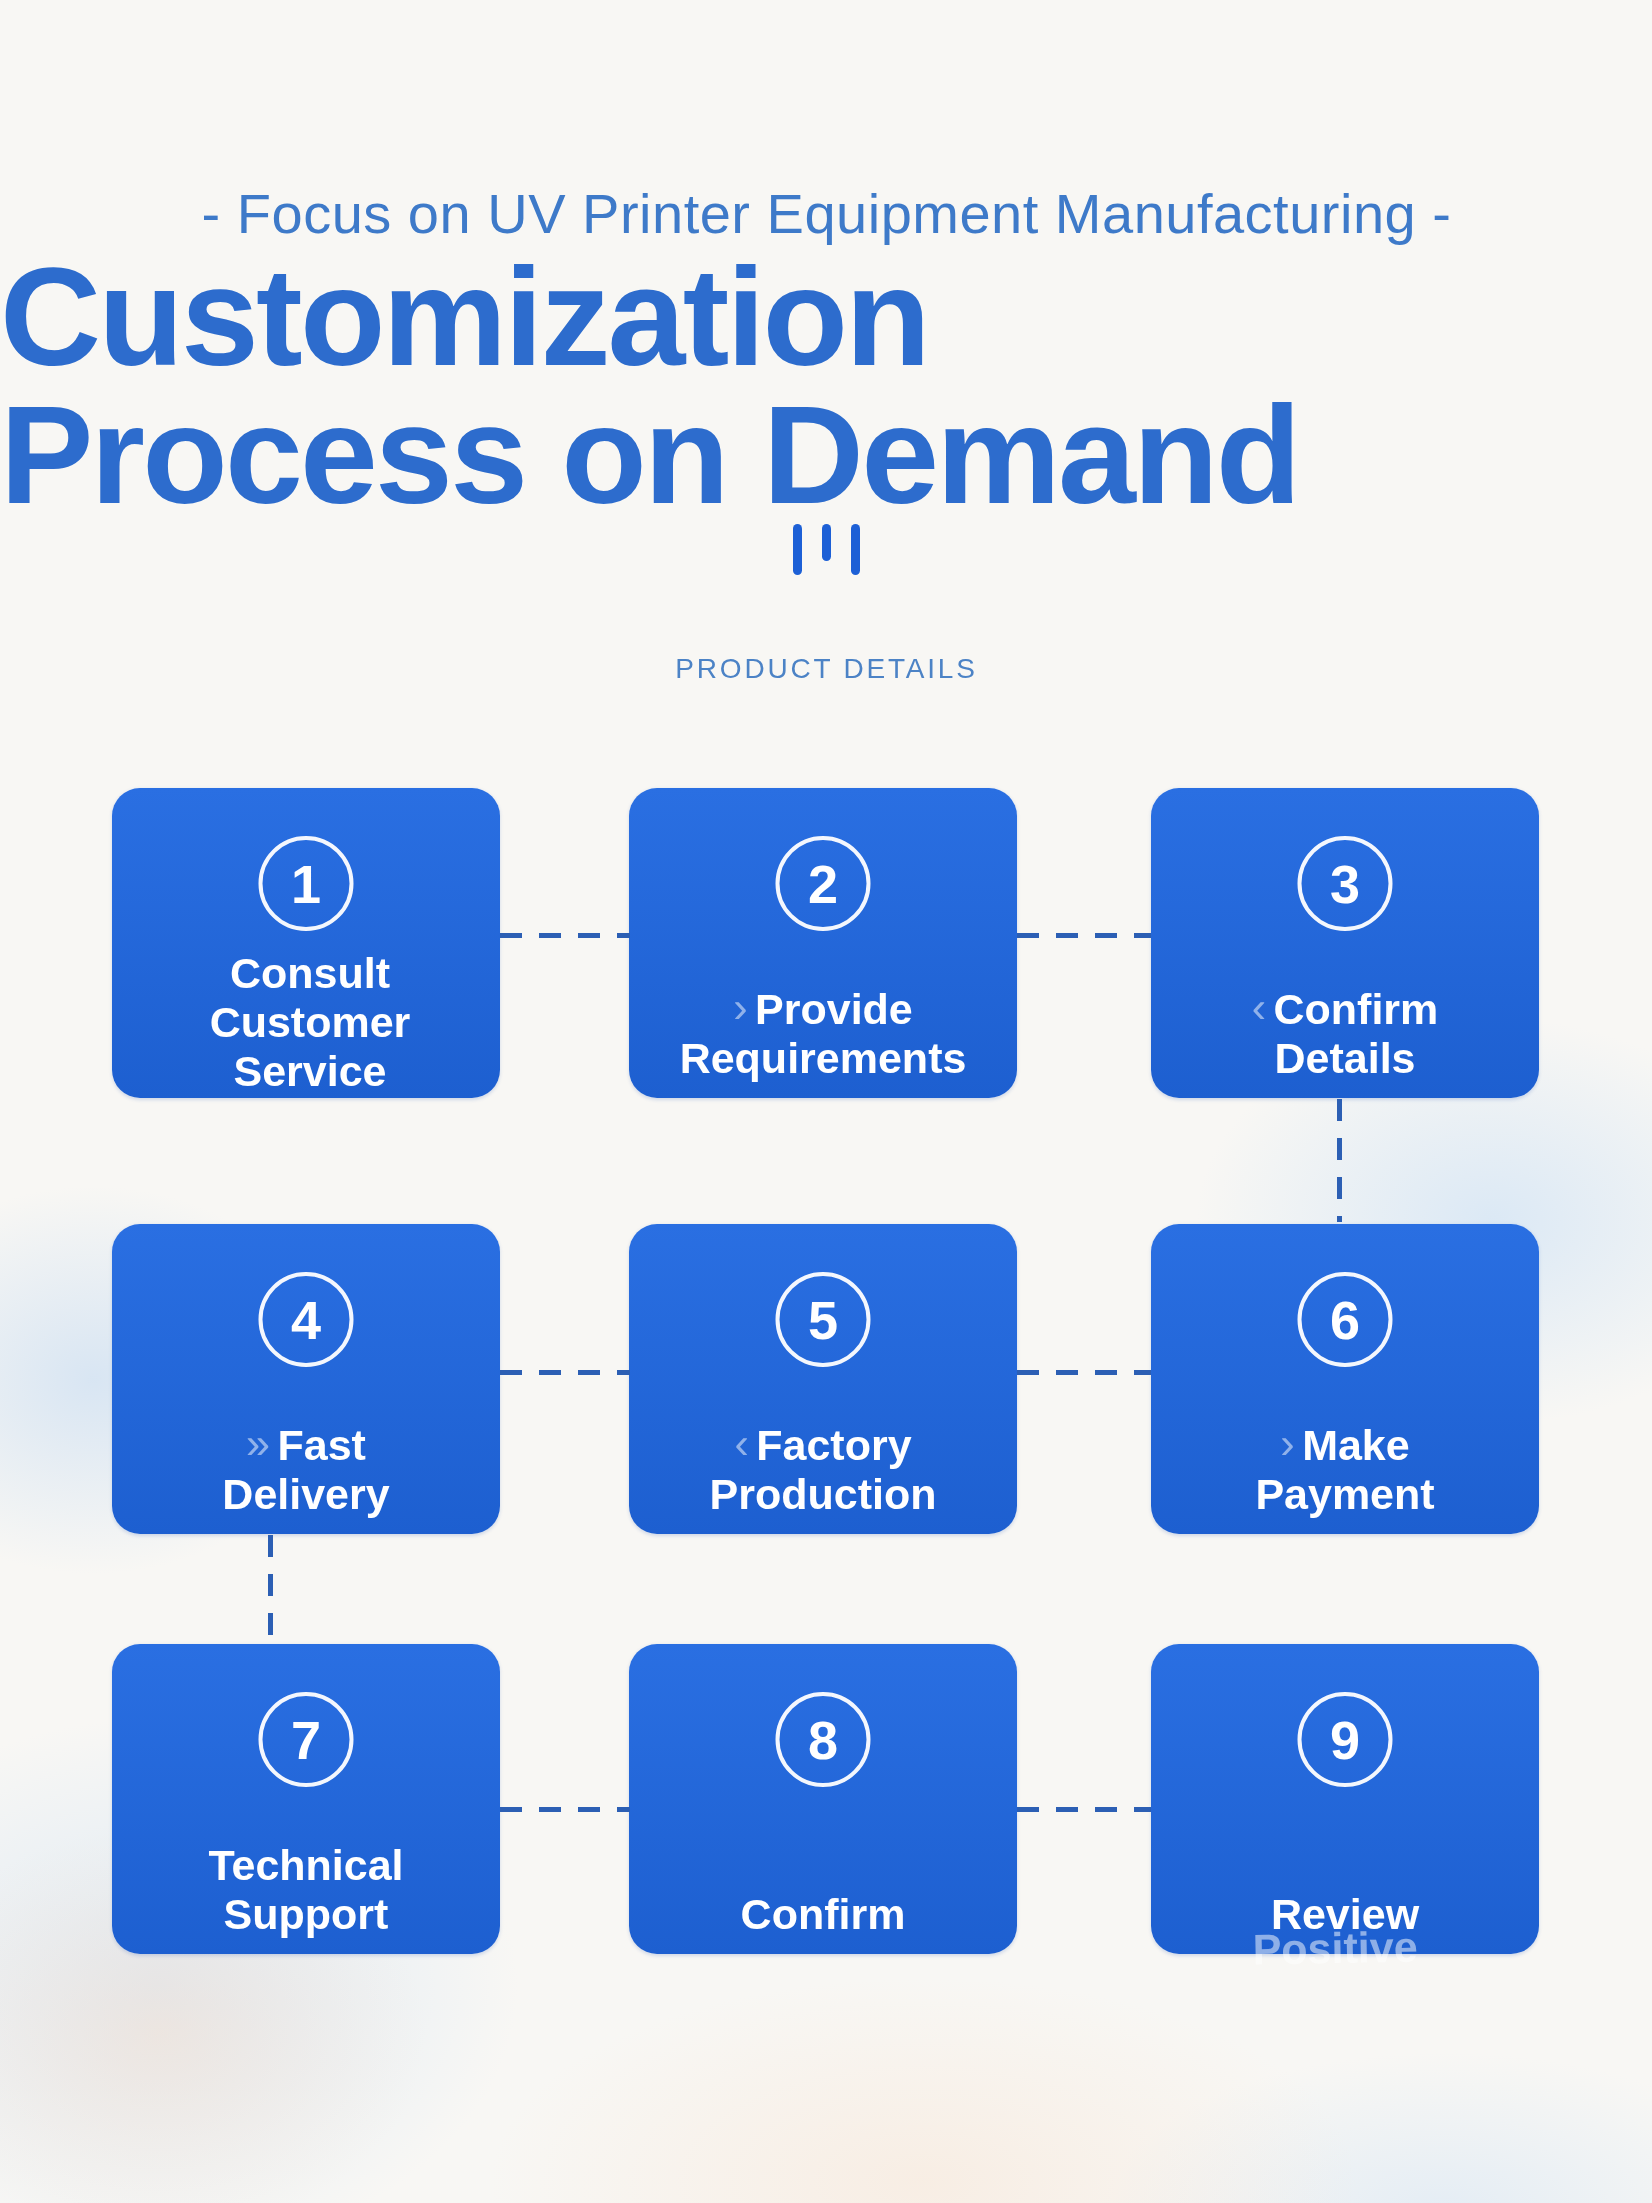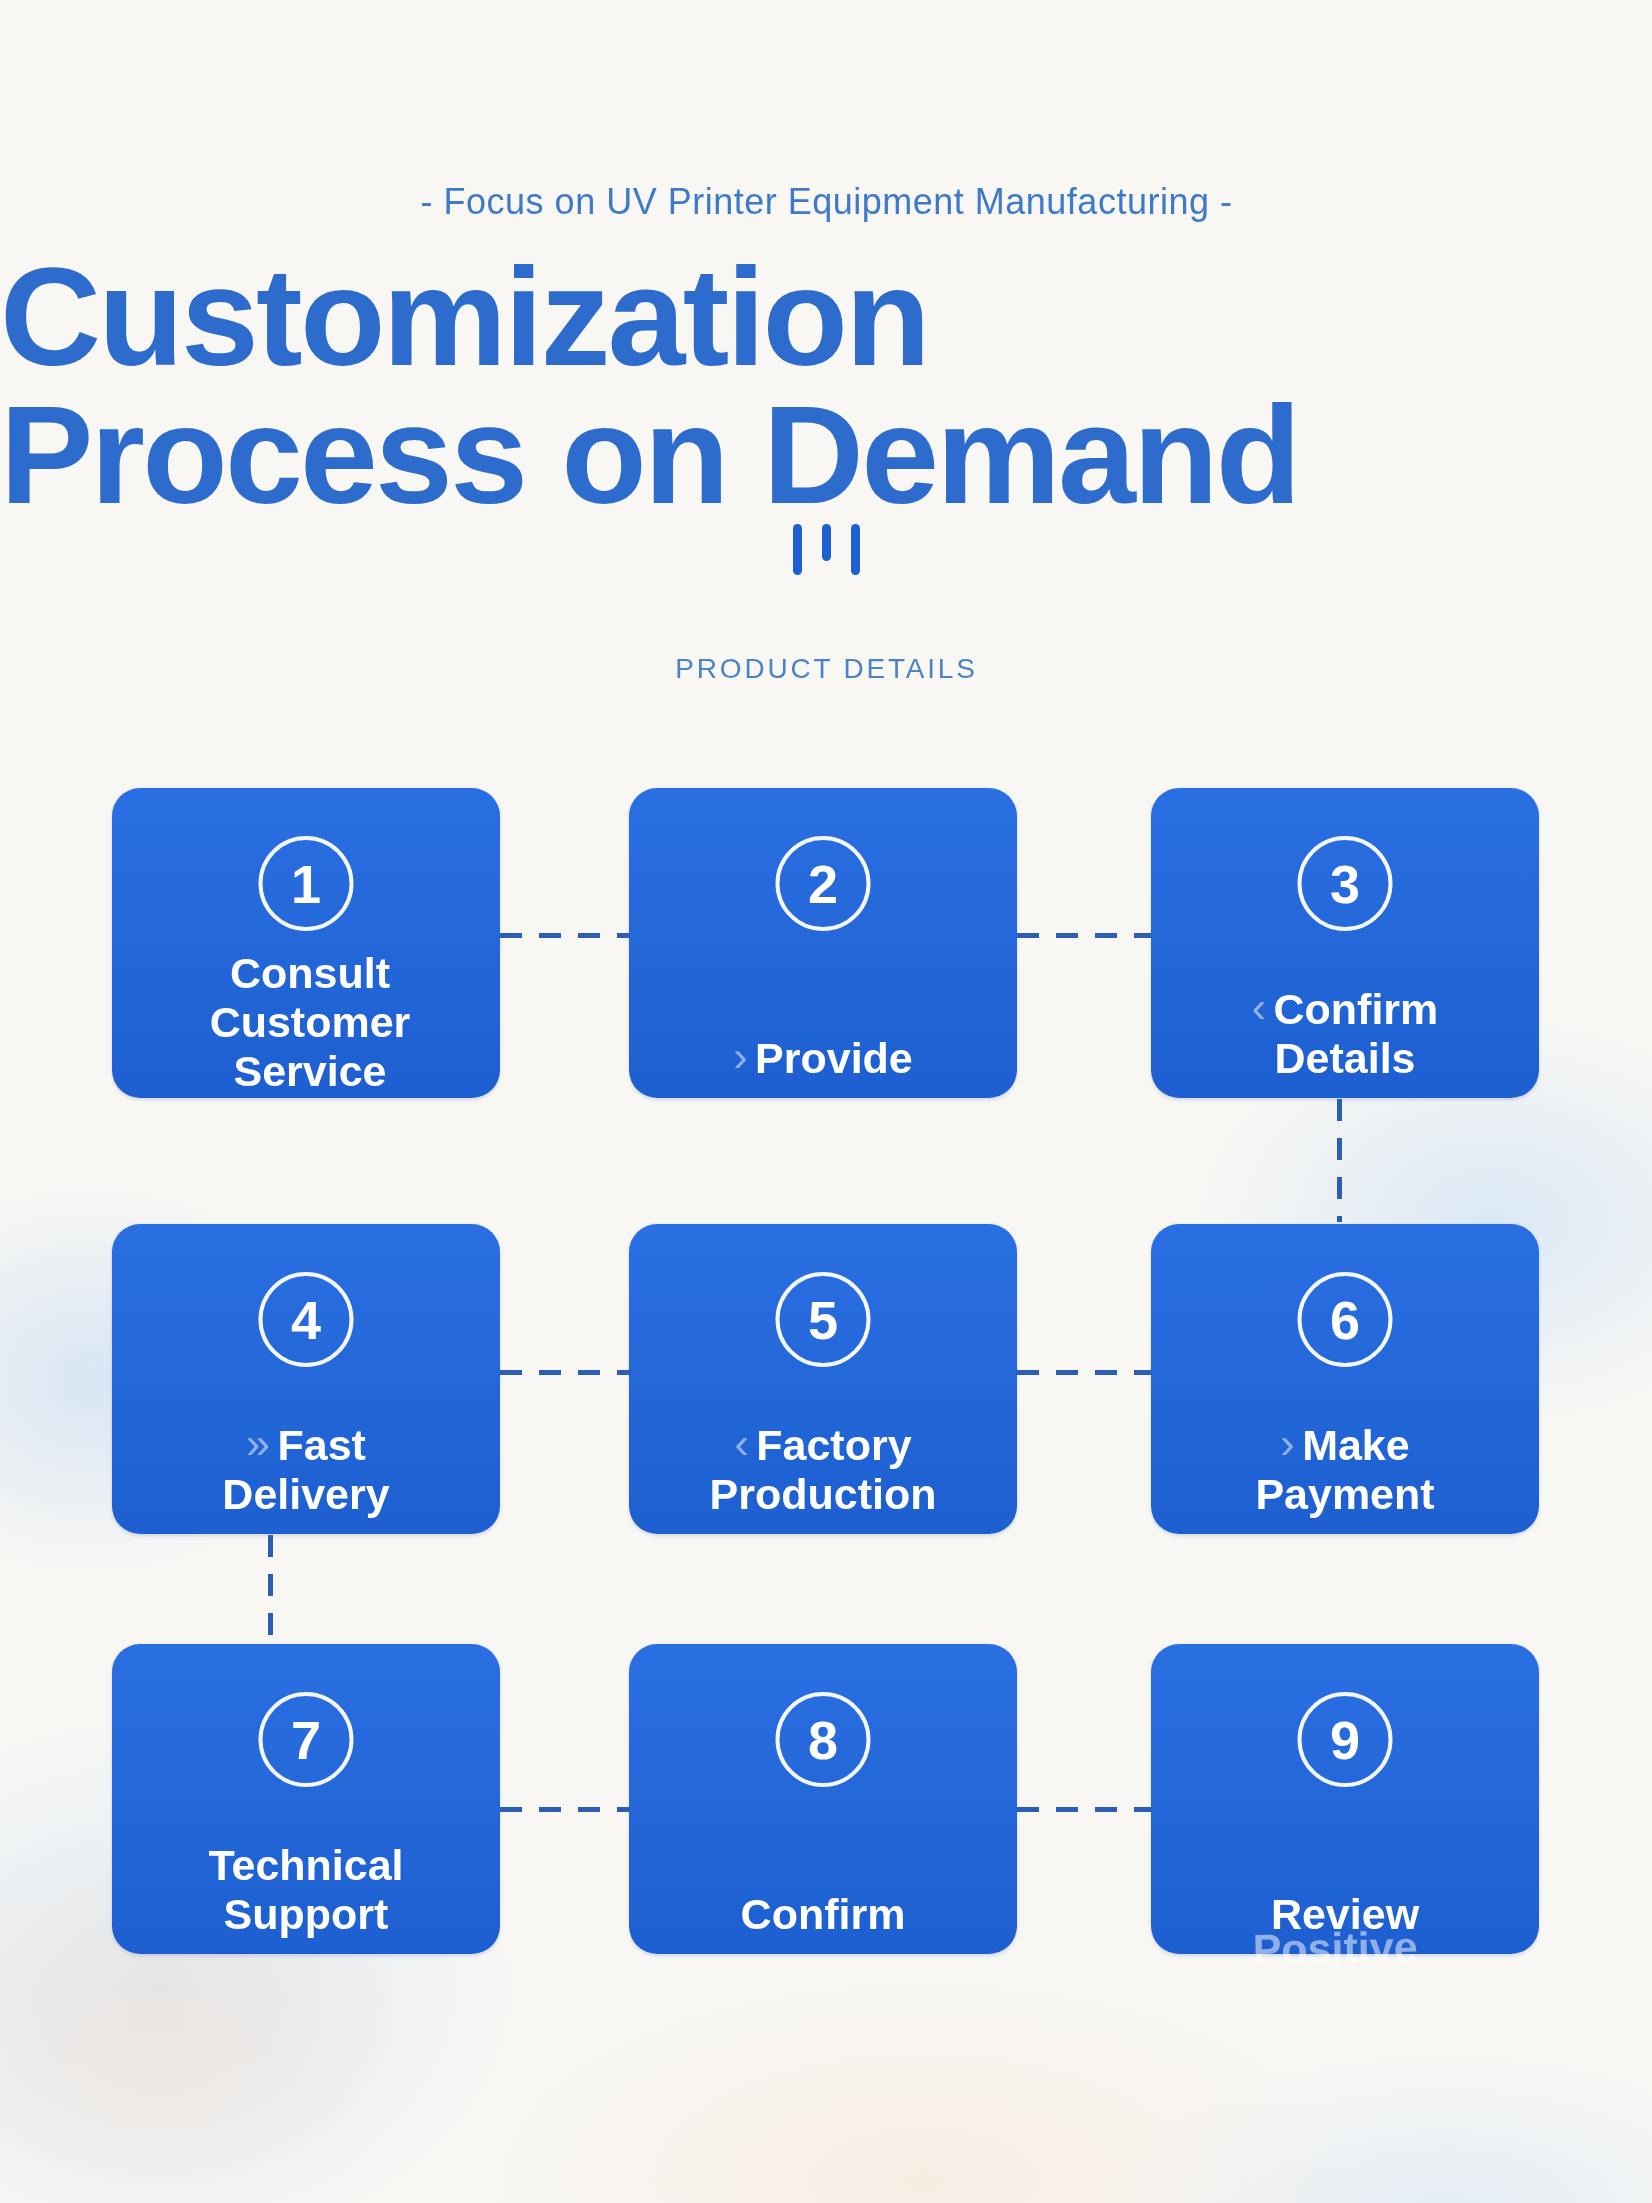--- a/index.html
+++ b/index.html
@@ -22,21 +22,21 @@
   .b4{left:1100px;top:2051px;width:690px;height:317px;
       background:radial-gradient(ellipse at center,rgba(205,225,245,.45) 0%,rgba(205,225,245,0) 70%);}
   .p1{left:-112px;top:1827px;width:541px;height:410px;
       background:radial-gradient(ellipse at center,rgba(246,223,205,.5) 0%,rgba(246,223,205,0) 70%);}
   .p2{left:485px;top:1976px;width:876px;height:410px;
       background:radial-gradient(ellipse at center,rgba(247,226,208,.45) 0%,rgba(247,226,208,0) 70%);}
 
   
   .tagline{
     position:absolute;left:0;top:181px;width:100%;
-    text-align:center;font-size:36px;font-weight:400;
+    text-align:center;font-size:56px;font-weight:400;
     color:var(--tagline_blue,#3e7ac9);letter-spacing:0.5px;
   }
   .title{
     position:absolute;left:0;top:248px;width:100%;
     text-align:left;font-weight:bold;
     font-size:140px;line-height:138px;letter-spacing:-2.8px;
     color:var(--title_blue,#2d6ccd);
   }
   .accent-bars{
     position:absolute;left:0;top:524px;width:100%;
@@ -129,20 +129,21 @@
           <div class="line"><span>Customer</span></div>
           <div class="line"><span>Service</span></div>
         </div>
       </div>
       <div class="step" style="left: 629px; top: 788px;">
         <div class="circle">
           <span>2</span>
         </div>
         <div class="label">
           <div class="line"><span class="prefix">›</span><span>Provide</span></div>
+          <div class="line"><span>Requirements</span></div>
         </div>
       </div>
       <div class="step" style="left: 1151px; top: 788px;">
         <div class="circle">
           <span>3</span>
         </div>
         <div class="label">
           <div class="line"><span class="prefix">‹</span><span>Confirm</span></div>
           <div class="line"><span>Details</span></div>
         </div>

